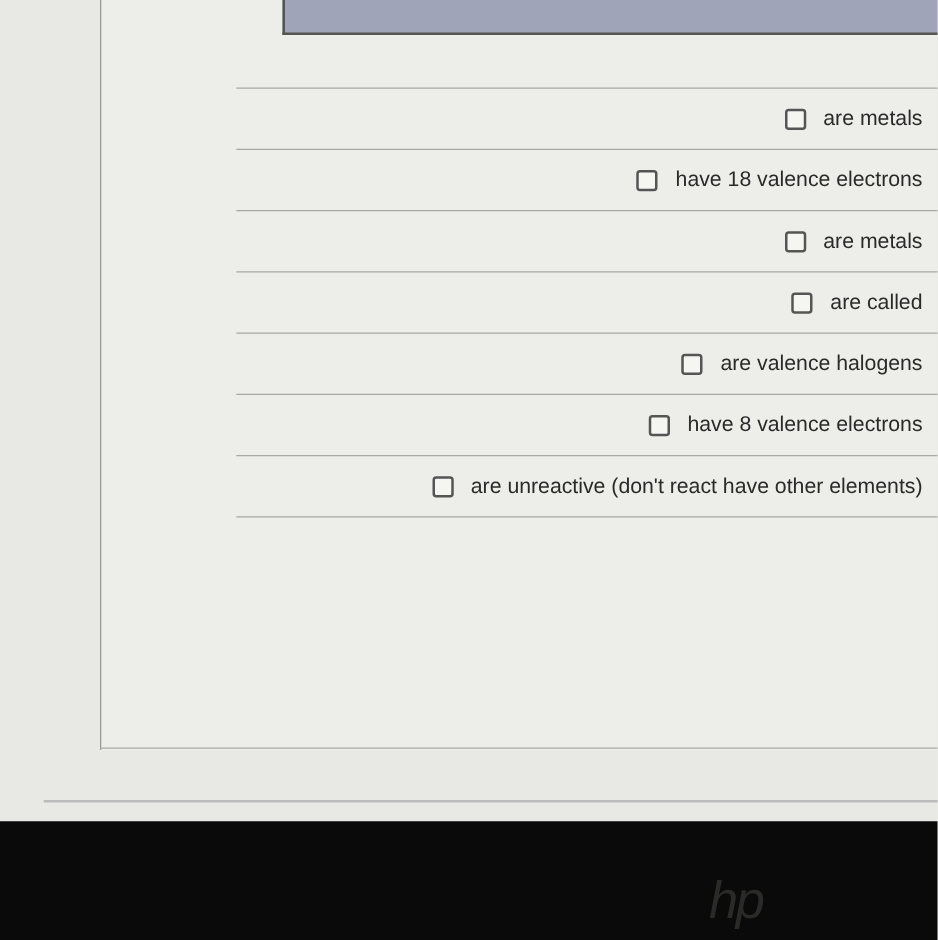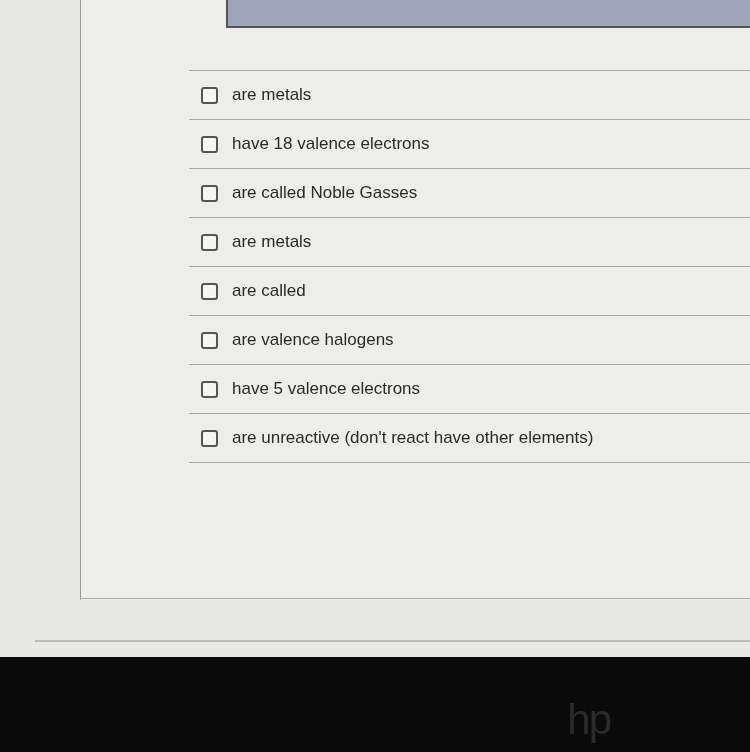--- a/index.html
+++ b/index.html
@@ -41,20 +41,21 @@
       left: 108px;
       right: 0;
     }
     .checkbox-row {
       display: flex;
       align-items: center;
       padding: 14px 12px;
       border-top: 1px solid #a8a8a5;
       font-size: 17px;
       color: #2a2a2a;
+      justify-content: flex-end;
     }
     .checkbox-row:last-child {
       border-bottom: 1px solid #a8a8a5;
     }
     .checkbox {
       width: 17px;
       height: 17px;
       border: 2px solid #555;
       border-radius: 3px;
       margin-right: 14px;
@@ -85,20 +86,21 @@
       right: 0;
       height: 95px;
       background: #0a0a0a;
     }
     .hp-logo {
       position: absolute;
       bottom: 8px;
       right: 140px;
       font-family: Arial, sans-serif;
       font-size: 42px;
+      font-style: italic;
       font-weight: 300;
       color: #2a2a28;
       letter-spacing: -2px;
       user-select: none;
     }
   </style>
 </head>
 <body>
 
 <div class="outer-frame">
@@ -107,37 +109,33 @@
     <div class="checkbox-row">
       <span class="checkbox"></span>
       <span>are metals</span>
     </div>
     <div class="checkbox-row">
       <span class="checkbox"></span>
       <span>have 18 valence electrons</span>
     </div>
     <div class="checkbox-row">
       <span class="checkbox"></span>
-      <span>are called Noble Gasses</span>
-    </div>
-    <div class="checkbox-row">
-      <span class="checkbox"></span>
       <span>are metals</span>
     </div>
     <div class="checkbox-row">
       <span class="checkbox"></span>
       <span>are called</span>
     </div>
     <div class="checkbox-row">
       <span class="checkbox"></span>
       <span>are valence halogens</span>
     </div>
     <div class="checkbox-row">
       <span class="checkbox"></span>
-      <span>have 5 valence electrons</span>
+      <span>have 8 valence electrons</span>
     </div>
     <div class="checkbox-row">
       <span class="checkbox"></span>
       <span>are unreactive (don't react have other elements)</span>
     </div>
   </div>
 </div>
 
 <div class="bottom-border"></div>
 <div class="paper-edge"></div>

